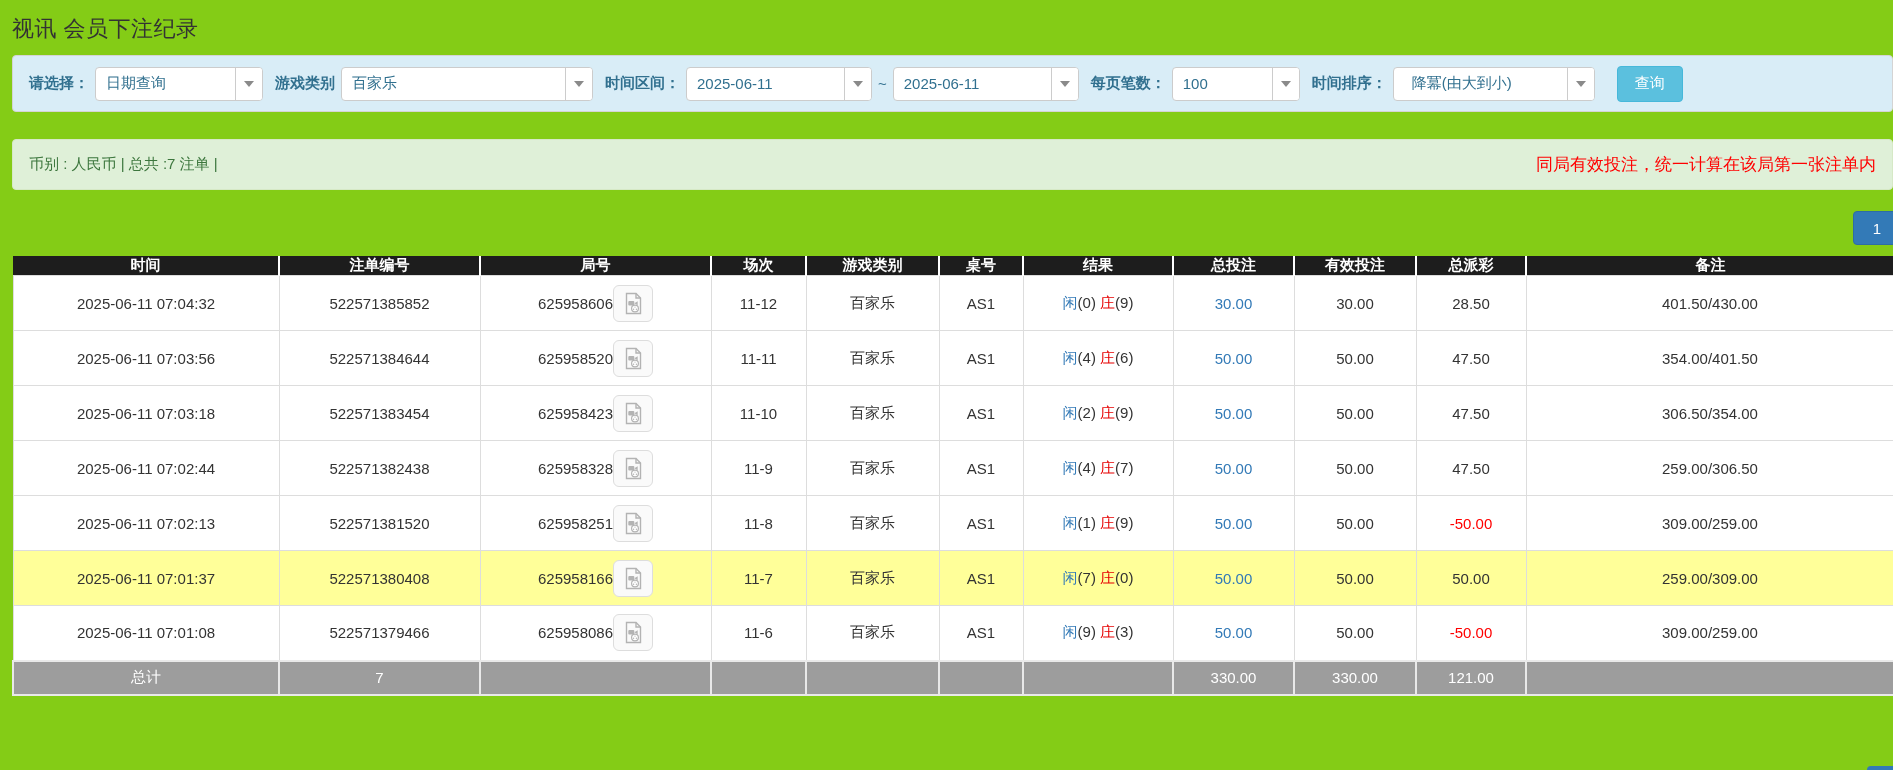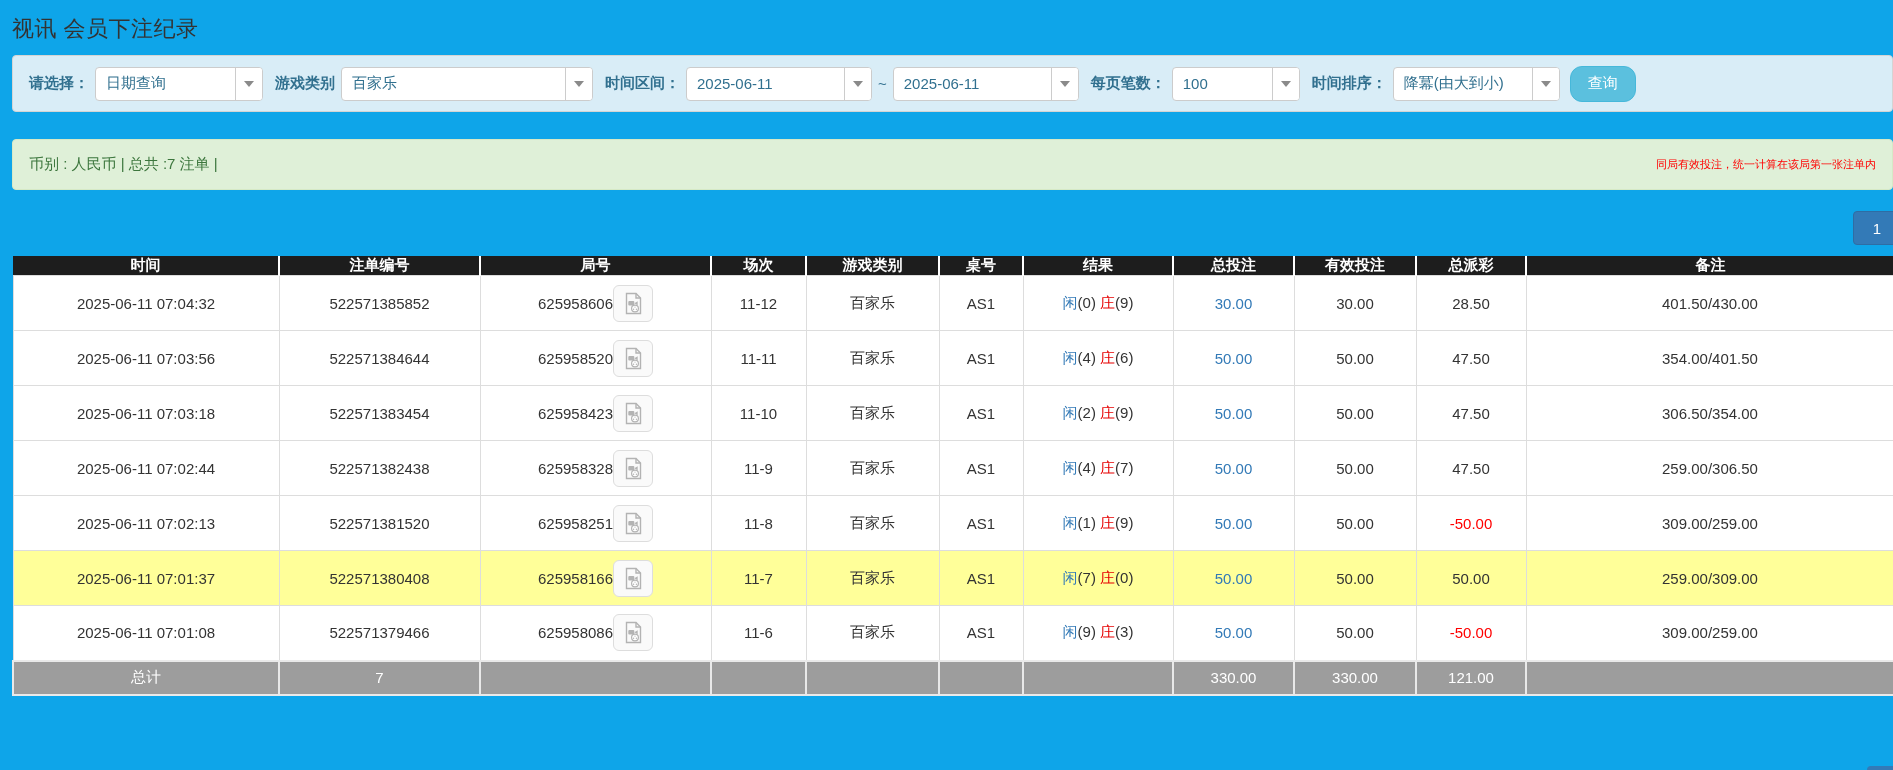--- a/index.html
+++ b/index.html
@@ -1,44 +1,44 @@
 <!DOCTYPE html>
 <html><head>
 <meta charset="utf-8">
 <style>
   * { margin:0; padding:0; box-sizing:border-box; }
   html,body { background:#fff; }
   body { font-family:"Liberation Sans","DejaVu Sans",sans-serif; }
-  .page { position:relative; width:1893px; height:770px; overflow:hidden; background:#0ea5e9; }
+  .page { position:relative; width:1893px; height:770px; overflow:hidden; background:#84cc16; }
 
   .title { position:absolute; top:14px; left:12px; font-size:22px; color:#333; font-weight:500; letter-spacing:0.5px; }
 
   
   .filter-panel { position:absolute; top:55px; left:12px; right:0; height:57px;
     background:#d9edf7; border:1px solid #d4d4d4; border-radius:4px;
     display:flex; align-items:center; padding:0 16px; white-space:nowrap; }
   .flabel { font-weight:bold; color:#31708f; font-size:15px; margin:0 6px 0 12px; }
   .flabel:first-child { margin-left:0; }
   .combo { display:inline-flex; align-items:center; height:34px; background:#fff;
     border:1px solid #ccc; border-radius:4px; overflow:hidden; flex:0 0 auto; }
   .combo .val { flex:1; padding:0 10px; font-size:15px; color:#31708f; overflow:hidden; }
   .caret-btn { width:27px; align-self:stretch; border-left:1px solid #ccc; background:#fff;
     display:flex; align-items:center; justify-content:center; cursor:pointer; }
   .caret { width:0; height:0; border-left:5px solid transparent; border-right:5px solid transparent; border-top:6px solid #8a8a8a; }
-  .w1 { width:168px; } .w2 { width:252px; } .w3 { width:186px; } .w4 { width:186px; } .w5 { width:128px; } .w6 { width:167px; }
+  .w1 { width:168px; } .w2 { width:252px; } .w3 { width:186px; } .w4 { width:186px; } .w5 { width:128px; } .w6 { width:202px;padding-left:8px; }
   .tilde { color:#31708f; font-size:15px; margin:0 6px; }
-  .search-btn { margin-left:10px; height:36px; padding:0 17px; background:#5bc0de; border:1px solid #46b8da;
-    border-radius:12px; color:#fff; font-size:15px; cursor:pointer; font-family:inherit; }
+  .search-btn { margin-left:22px; height:36px; padding:0 17px; background:#5bc0de; border:1px solid #46b8da;
+    border-radius:4px; color:#fff; font-size:15px; cursor:pointer; font-family:inherit; }
 
   
   .alert-bar { position:absolute; top:139px; left:12px; right:0; height:51px;
     background:#dff0d8; border:1px solid #d6e9c6; border-radius:4px;
     display:flex; align-items:center; justify-content:space-between; padding:0 16px; }
   .alert-left { color:#3c763d; font-size:15px; }
-  .alert-right { color:#ff0000; font-size:11px; }
+  .alert-right { color:#ff0000; font-size:17px; }
 
   
   .pagination-top { position:absolute; top:211px; left:1853px; width:48px; height:34px;
     background:#337ab7; border:1px solid #2e6da4; border-radius:4px; color:#fff; font-size:15px;
     display:flex; align-items:center; justify-content:center; cursor:pointer; }
   .pagination-bottom { position:absolute; top:766px; left:1867px; width:46px; height:30px;
     background:#337ab7; border-radius:4px; }
 
   
   table.records-table { position:absolute; top:256px; left:12px; width:1881px;

